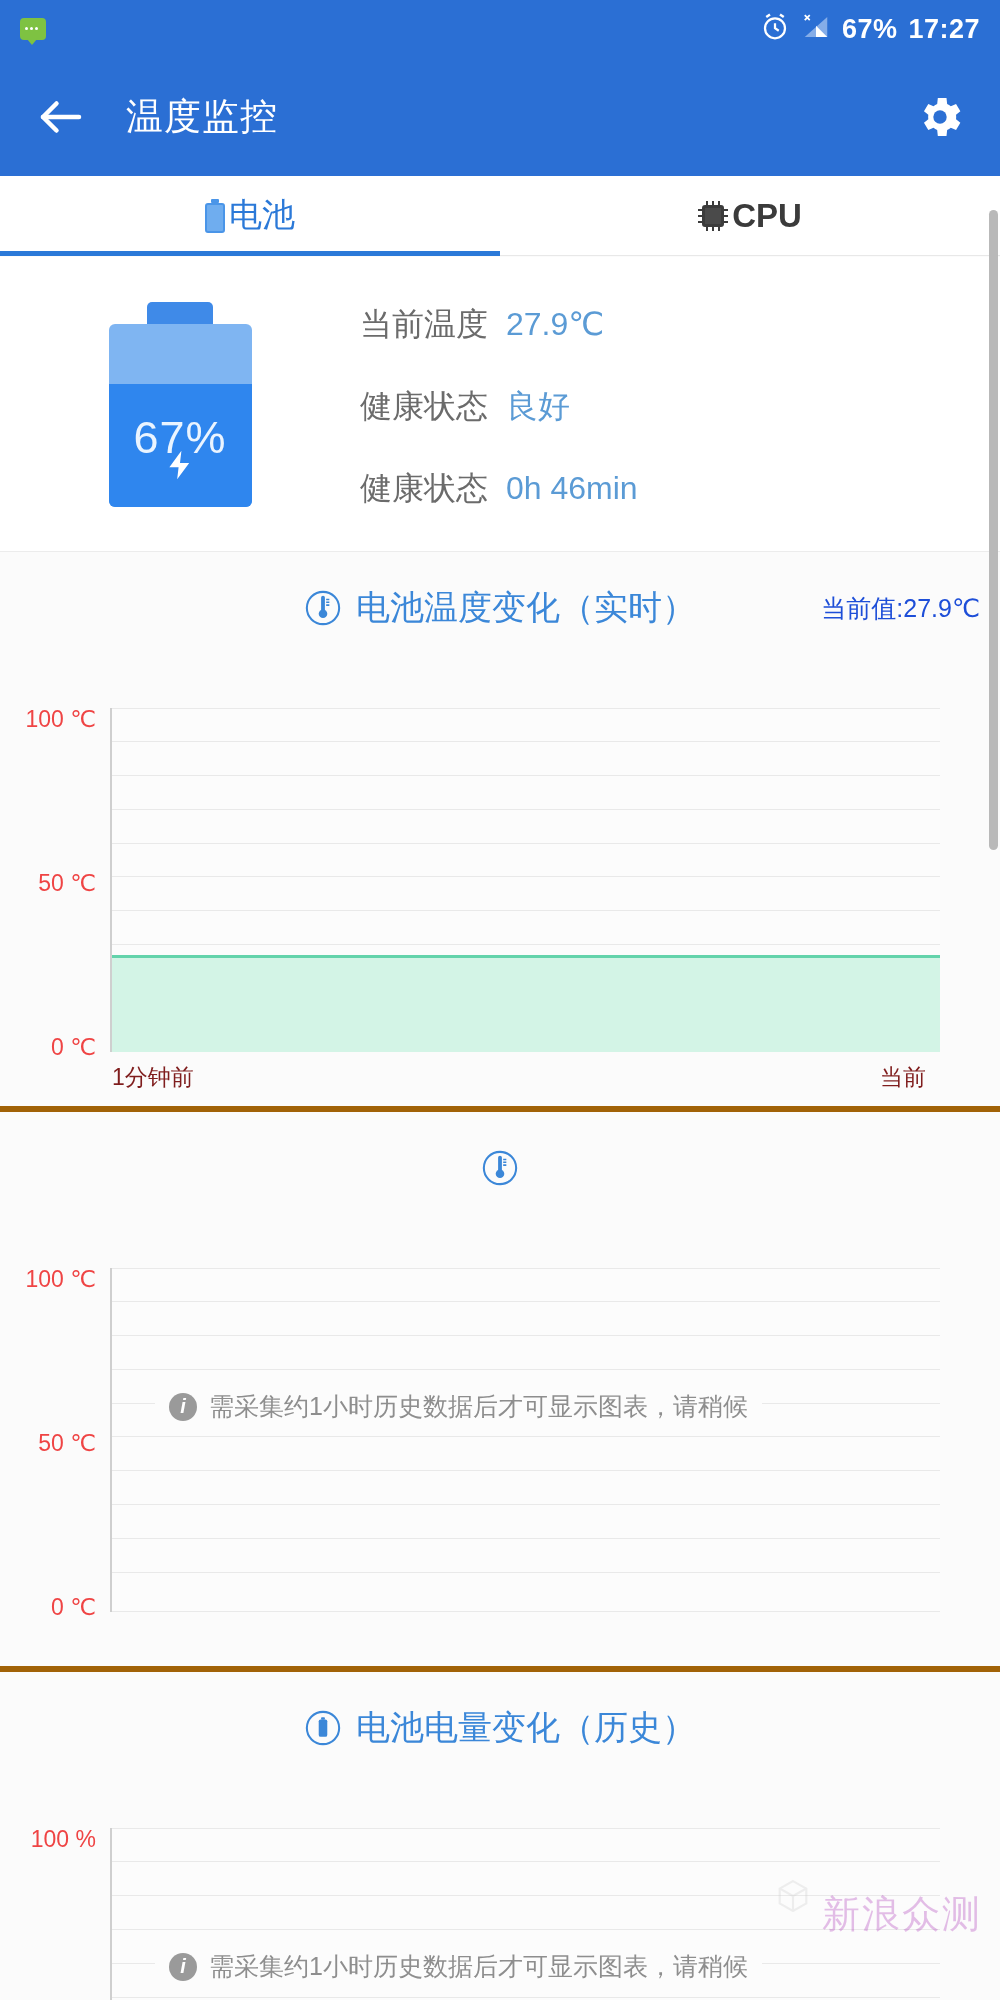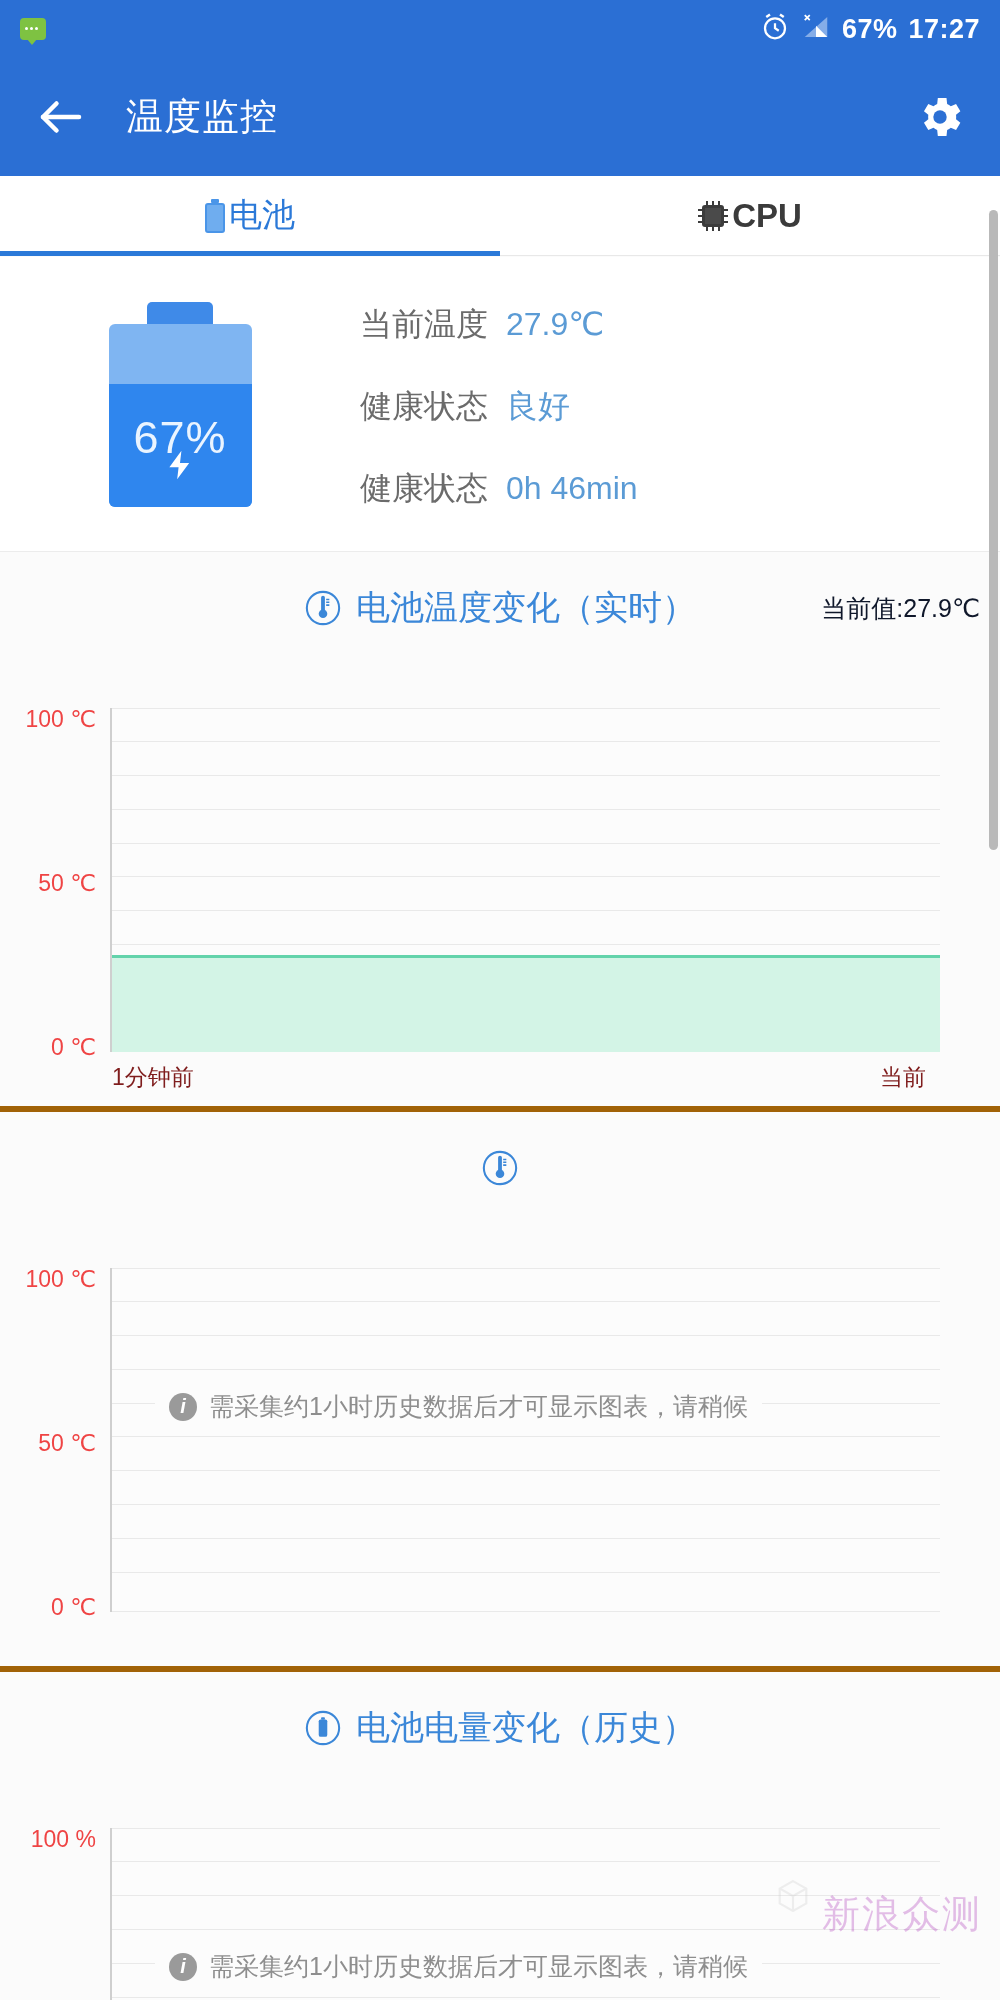--- a/index.html
+++ b/index.html
@@ -100,21 +100,21 @@
   .info-row { display: flex; align-items: baseline; gap: 18px; font-size: 32px; }
   .info-label { color: #6b6b6b; }
   .info-value { color: #5b9bd5; }
 
   
   .section { position: absolute; left: 0; width: 1000px; background: #fbfbfb;
              border-bottom: 6px solid #a16207; }
   .sec-head { position: relative; height: 112px; display: flex; align-items: center; justify-content: center; }
   .sec-title { display: flex; align-items: center; gap: 14px; font-size: 34px; color: #3b87d8; }
   .sec-current { position: absolute; right: 20px; top: 50%; transform: translateY(-50%);
-                 font-size: 25px; color: #0f172a; }
+                 font-size: 25px; color: #1d4ed8; }
   .thermo-icon, .batt-circ-icon { width: 38px; height: 38px; }
 
   .chart { position: relative; }
   .plot { position: absolute; background: #fcfcfc; }
   .axis-v { position: absolute; width: 2px; background: #cfcfcf; }
   .grid-line { position: absolute; height: 1px; background: #e9e9e9; left: 0; right: 0; }
   .ytick { position: absolute; font-size: 23px; color: #ef4444; text-align: right; white-space: nowrap; }
   .xlab { position: absolute; font-size: 23px; color: #7f1d1d; white-space: nowrap; }
   .area-fill { position: absolute; background: #d3f4e6; }
   .area-line { position: absolute; height: 3px; background: #63d3ab; }

